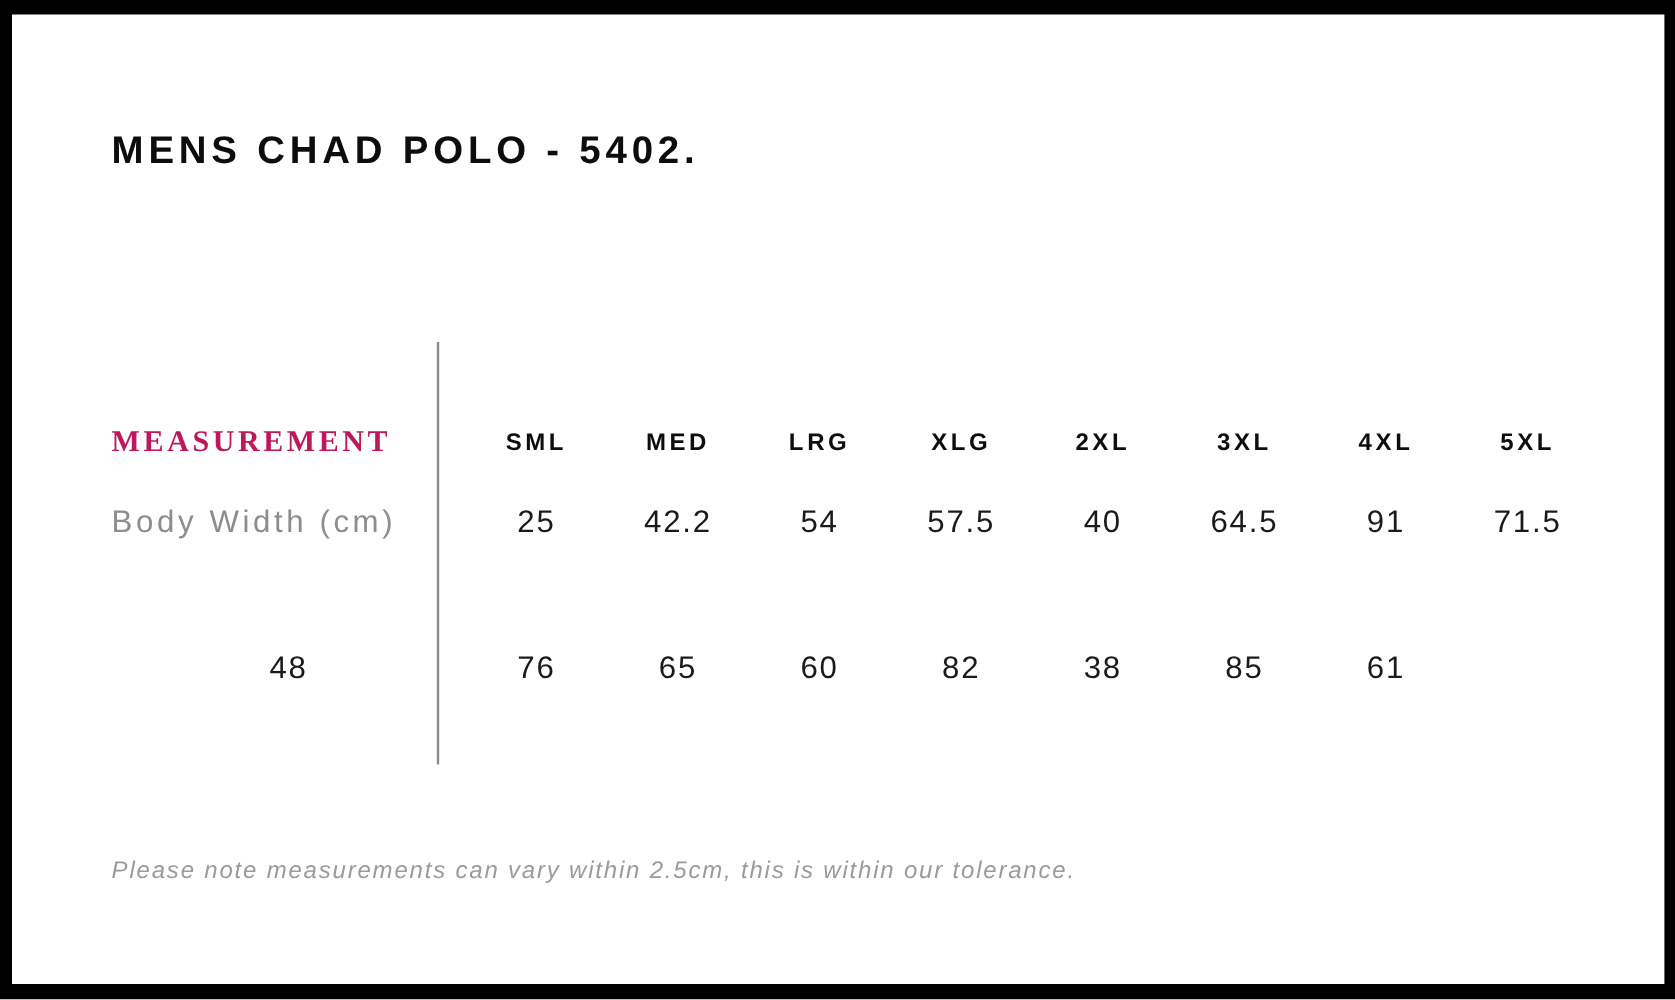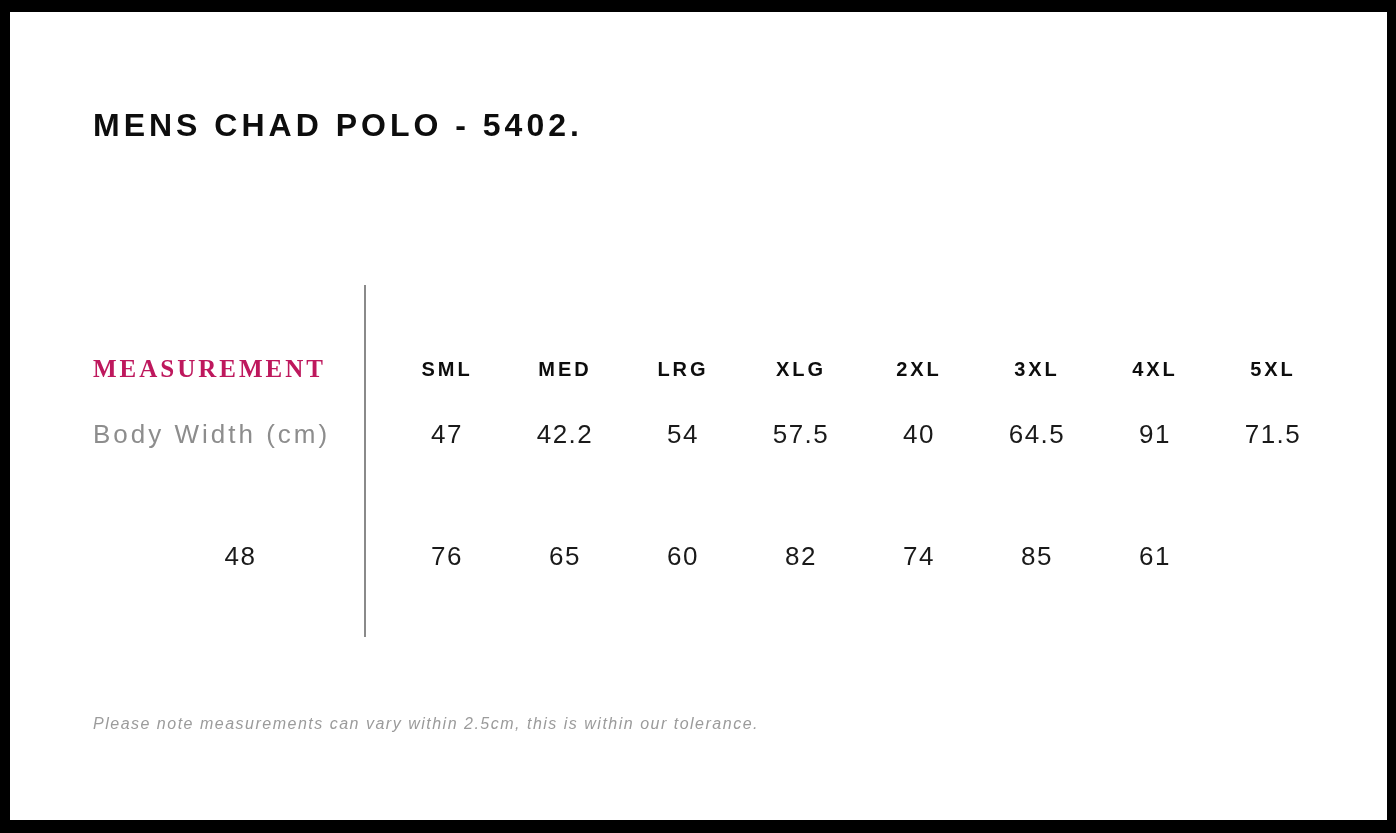--- a/index.html
+++ b/index.html
@@ -77,21 +77,21 @@
   .value-cell {
     font-size: 26px;
     letter-spacing: 1.5px;
     color: #1a1a1a;
     text-align: center;
   }
   .tolerance-note {
     position: absolute;
     left: 83px;
     top: 703px;
-    font-size: 16px;
+    font-size: 20px;
     font-style: italic;
     letter-spacing: 1.5px;
     color: #9b9b9b;
     white-space: nowrap;
   }
 </style>
 </head>
 <body>
 
 <div class="page">
@@ -107,36 +107,36 @@
     <div class="cell size-head">LRG</div>
     <div class="cell size-head">XLG</div>
     <div class="cell size-head">2XL</div>
     <div class="cell size-head">3XL</div>
     <div class="cell size-head">4XL</div>
     <div class="cell size-head">5XL</div>
   </div>
 
   <div class="trow data-row-1">
     <div class="cell row-label">Body Width (cm)</div>
-    <div class="cell value-cell">47</div>
+    <div class="cell value-cell">25</div>
     <div class="cell value-cell">42.2</div>
     <div class="cell value-cell">54</div>
     <div class="cell value-cell">57.5</div>
     <div class="cell value-cell">40</div>
     <div class="cell value-cell">64.5</div>
     <div class="cell value-cell">91</div>
     <div class="cell value-cell">71.5</div>
   </div>
 
   <div class="trow data-row-2">
     <div class="cell value-cell">48</div>
     <div class="cell value-cell">76</div>
     <div class="cell value-cell">65</div>
     <div class="cell value-cell">60</div>
     <div class="cell value-cell">82</div>
-    <div class="cell value-cell">74</div>
+    <div class="cell value-cell">38</div>
     <div class="cell value-cell">85</div>
     <div class="cell value-cell">61</div>
   </div>
 
   <div class="tolerance-note">Please note measurements can vary within 2.5cm, this is within our tolerance.</div>
 
 </div>
 
 </body></html>

